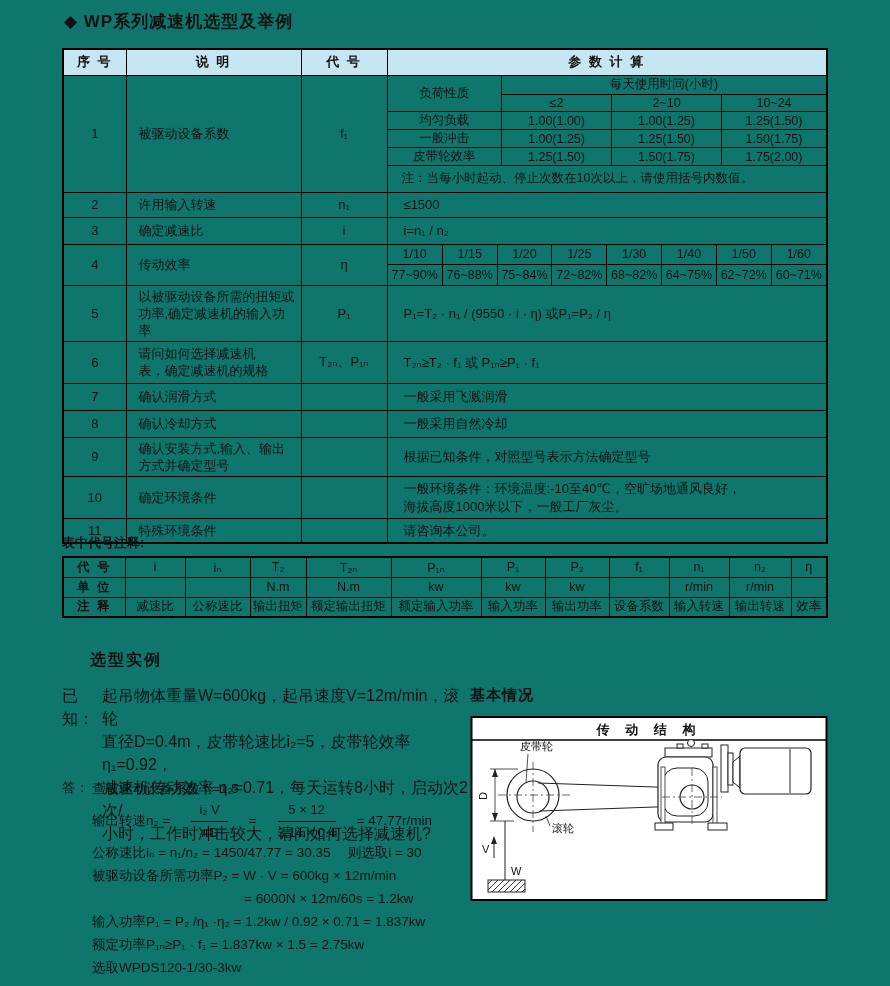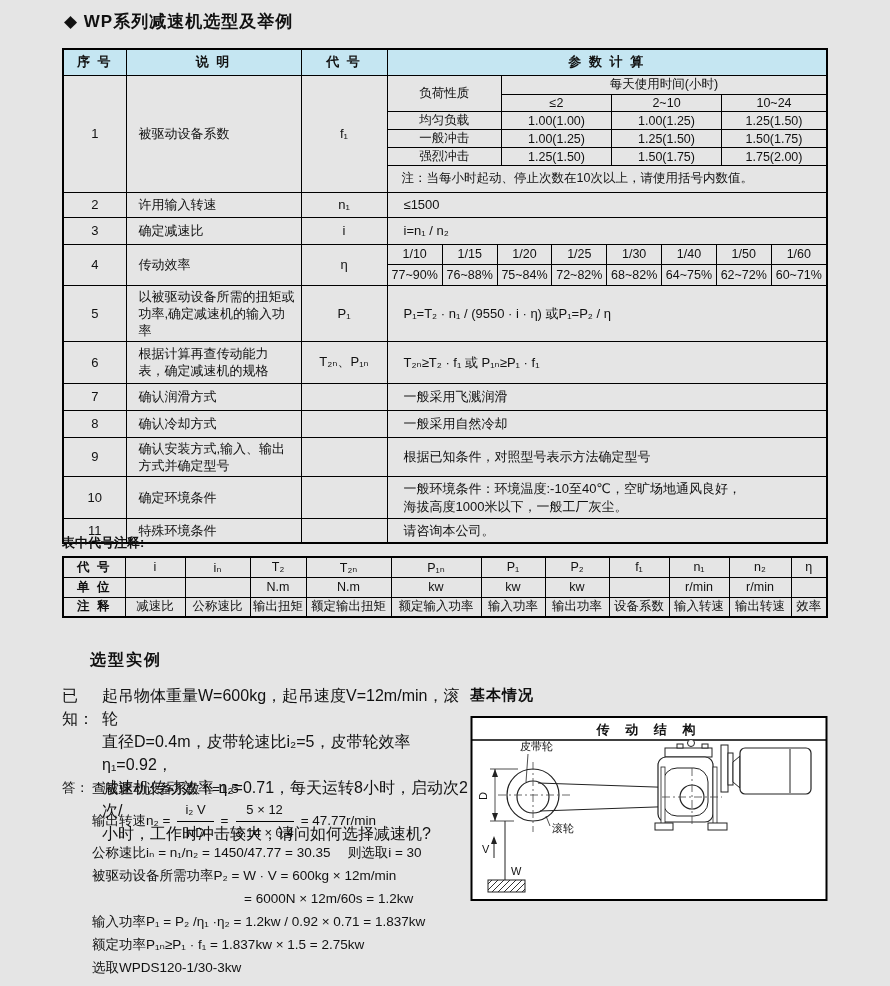--- a/index.html
+++ b/index.html
@@ -1,17 +1,17 @@
 <!DOCTYPE html>
 <html><head>
 <meta charset="utf-8">
 <style>
   * { box-sizing: border-box; margin: 0; padding: 0; }
   body { background: #ffffff; font-family: "Liberation Sans", "DejaVu Sans", sans-serif; color: #111; }
-  .page { position: relative; width: 890px; height: 986px; background: #e5e5e5; overflow: hidden; }
+  .page { position: relative; width: 890px; height: 986px; background: #0f766e; overflow: hidden; }
 
   .page-title { position: absolute; left: 64px; top: 10px; font-size: 17px; font-weight: bold; letter-spacing: 1px; }
 
   table { border-collapse: collapse; table-layout: fixed; }
   .main-table { position: absolute; left: 62px; top: 48px; width: 766px; border: 2px solid #000; }
   .main-table th, .main-table td { border: 1px solid #000; font-size: 13px; vertical-align: middle; }
   .main-table th { background: #c5e6f2; font-weight: bold; height: 26px; letter-spacing: 2px; margin-left: 48px; }
   .c { text-align: center; }
   .desc-cell { padding: 2px 4px 2px 12px; white-space: pre-line; line-height: 17px; }
   .param-cell { padding: 3px 4px 2px 16px; white-space: pre-line; line-height: 18px; }
@@ -37,21 +37,21 @@
   .example-title { position: absolute; left: 62px; top: 650px; font-size: 16px; font-weight: bold; letter-spacing: 2px; margin-left: 28px; }
   .known { position: absolute; left: 62px; top: 684px; width: 412px; display: flex; font-size: 16px; line-height: 23px; }
   .known-label { flex: 0 0 40px; font-weight: normal; }
   .known-text { white-space: pre-line; }
 
   .answer { position: absolute; left: 62px; top: 779px; width: 420px; display: flex; font-size: 13.5px; }
   .ans-label { flex: 0 0 30px; }
   .ans-lines { display: flex; flex-direction: column; }
   .ans-line { line-height: 20px; margin-bottom: 3px; white-space: nowrap; }
   .frac-line { display: flex; align-items: center; height: 38px; }
-  .frac { display: inline-block; text-align: center; margin: 0 7px; font-size: 13px; }
+  .frac { display: inline-block; text-align: center; margin: 0 21px; font-size: 13px; }
   .frac .num { display: block; border-bottom: 1px solid #000; padding: 0 8px 1px; }
   .frac .den { display: block; padding-top: 1px; }
   .indent { padding-left: 152px; }
 
   .basic-title { position: absolute; left: 470px; top: 686px; font-size: 15px; font-weight: bold; letter-spacing: 1px; }
   .diagram-svg { position: absolute; left: 470px; top: 710px; }
   .diagram-svg text { font-family: "Liberation Sans", "DejaVu Sans", sans-serif; fill: #111; }
   .dia-title { font-size: 13px; font-weight: bold; letter-spacing: 6px; }
   .dia-label { font-size: 11px; }
 </style>
@@ -104,21 +104,21 @@
             <td>1.00(1.25)</td>
             <td>1.25(1.50)</td>
           </tr>
           <tr class="nrd">
             <td>一般冲击</td>
             <td>1.00(1.25)</td>
             <td>1.25(1.50)</td>
             <td>1.50(1.75)</td>
           </tr>
           <tr class="nrd">
-            <td>强烈冲击</td>
+            <td>皮带轮效率</td>
             <td>1.25(1.50)</td>
             <td>1.50(1.75)</td>
             <td>1.75(2.00)</td>
           </tr>
           <tr class="nr-note">
             <td colspan="4" class="note-cell">注：当每小时起动、停止次数在10次以上，请使用括号内数值。</td>
           </tr>
         </tbody>
             </table>
       </td>
@@ -168,21 +168,21 @@
     </tr>
     <tr class="r5">
       <td class="c">5</td>
       <td class="desc-cell">以被驱动设备所需的扭矩或
 功率,确定减速机的输入功率</td>
       <td class="c">P₁</td>
       <td class="param-cell">P₁=T₂ · n₁ / (9550 · i · η)  或P₁=P₂ / η</td>
     </tr>
     <tr class="r6">
       <td class="c">6</td>
-      <td class="desc-cell">根据计算再查传动能力
+      <td class="desc-cell">请问如何选择减速机
 表，确定减速机的规格</td>
       <td class="c">T₂ₙ、P₁ₙ</td>
       <td class="param-cell">T₂ₙ≥T₂ · f₁ 或 P₁ₙ≥P₁ · f₁</td>
     </tr>
     <tr class="r7">
       <td class="c">7</td>
       <td class="desc-cell">确认润滑方式</td>
       <td class="c"></td>
       <td class="param-cell">一般采用飞溅润滑</td>
     </tr>

